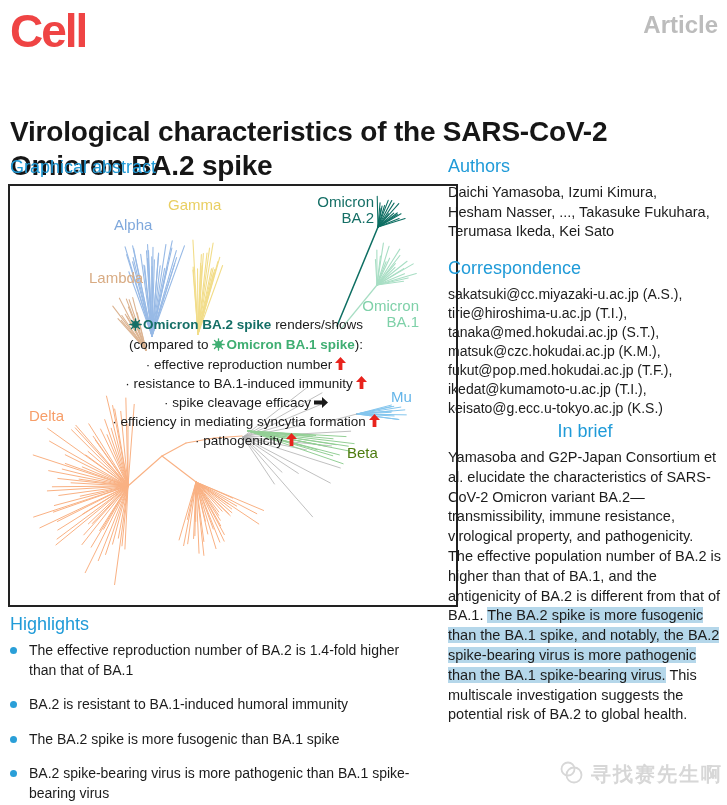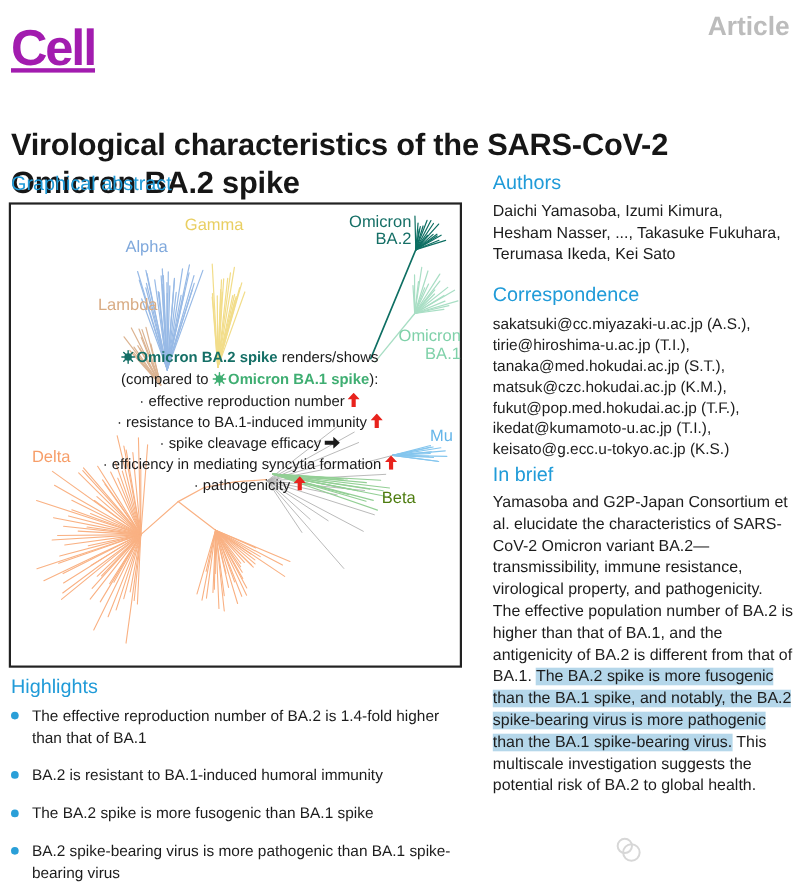--- a/index.html
+++ b/index.html
@@ -1,31 +1,31 @@
 <!DOCTYPE html>
 <html><head>
 <meta charset="utf-8">
 <style>
   * { margin:0; padding:0; box-sizing:border-box; }
   html,body { background:#ffffff; }
   body { font-family:"Liberation Sans", sans-serif; color:#231f20; }
   .page { position:relative; width:727px; height:805px; background:#fff; overflow:hidden; }
 
-  .journal-logo { position:absolute; left:10px; top:16px; font-size:46px; font-weight:bold;
-                  color:#a21caf; letter-spacing:-2px;text-decoration:underline; }
+  .journal-logo { position:absolute; left:10px; top:4px; font-size:46px; font-weight:bold;
+                  color:#ef4444; letter-spacing:-2px; }
   .article-type { position:absolute; right:9px; top:11px; font-size:24px; font-weight:bold;
                   color:#bcbcbc; }
 
   .paper-title { position:absolute; left:10px; top:79px; width:680px; font-size:28px;
                  font-weight:bold; color:#161616; line-height:34px; letter-spacing:-0.2px;margin-top:36px; }
 
   .sec-heading { font-size:18px; color:#209bd8; font-weight:normal; }
   .ga-heading { position:absolute; left:10px; top:157px; }
 
-  .figure { position:absolute; left:8px; top:184px; width:412px; height:423px;
+  .figure { position:absolute; left:8px; top:184px; width:450px; height:423px;
             border:2px solid #222; background:#fff; }
   .figure svg.tree { position:absolute; left:0; top:0; }
 
   .clade-label { position:absolute; font-size:15px; line-height:16px; white-space:nowrap; }
   .clade-2line { text-align:right; }
 
   .annotation { position:absolute; left:0; top:130px; width:100%; padding-left:26px;
                 text-align:center; font-size:13.5px; line-height:18px; color:#1a1a1a; }
   .annotation .strain { font-weight:bold; }
   .virus-icon { display:inline-block; vertical-align:-2px; margin-right:1px; }
@@ -393,27 +393,28 @@
   <div class="rcol corr-text" style="position:absolute;">
     <div>sakatsuki@cc.miyazaki-u.ac.jp (A.S.),</div>
     <div>tirie@hiroshima-u.ac.jp (T.I.),</div>
     <div>tanaka@med.hokudai.ac.jp (S.T.),</div>
     <div>matsuk@czc.hokudai.ac.jp (K.M.),</div>
     <div>fukut@pop.med.hokudai.ac.jp (T.F.),</div>
     <div>ikedat@kumamoto-u.ac.jp (T.I.),</div>
     <div>keisato@g.ecc.u-tokyo.ac.jp (K.S.)</div>
   </div>
 
-  <h2 class="sec-heading rcol brief-heading" style="position:absolute;">In brief</h2>
+  <h2 class="sec-heading rcol brief-heading" style="position:absolute;text-align:center;">In brief</h2>
   <p class="rcol brief-text" style="position:absolute;">
     <span>Yamasoba and G2P-Japan Consortium et al. elucidate the characteristics of SARS-CoV-2 Omicron variant BA.2—transmissibility, immune resistance, virological property, and pathogenicity. The effective population number of BA.2 is higher than that of BA.1, and the antigenicity of BA.2 is different from that of BA.1. </span><span class="hl-span">The BA.2 spike is more fusogenic than the BA.1 spike, and notably, the BA.2 spike-bearing virus is more pathogenic than the BA.1 spike-bearing virus.</span><span> This multiscale investigation suggests the potential risk of BA.2 to global health.</span>
   </p>
 
   <div class="watermark">
     <span>
       <svg width="26" height="24" viewBox="0 0 26 24" fill="none" stroke="#d7d7d7" stroke-width="1.8">
         <circle cx="10" cy="9" r="6.5"></circle>
           <circle cx="16" cy="15" r="7.5"></circle>
       </svg>
     </span>
+    <span>寻找赛先生啊</span>
   </div>
 
 </div>
 
 </body></html>

